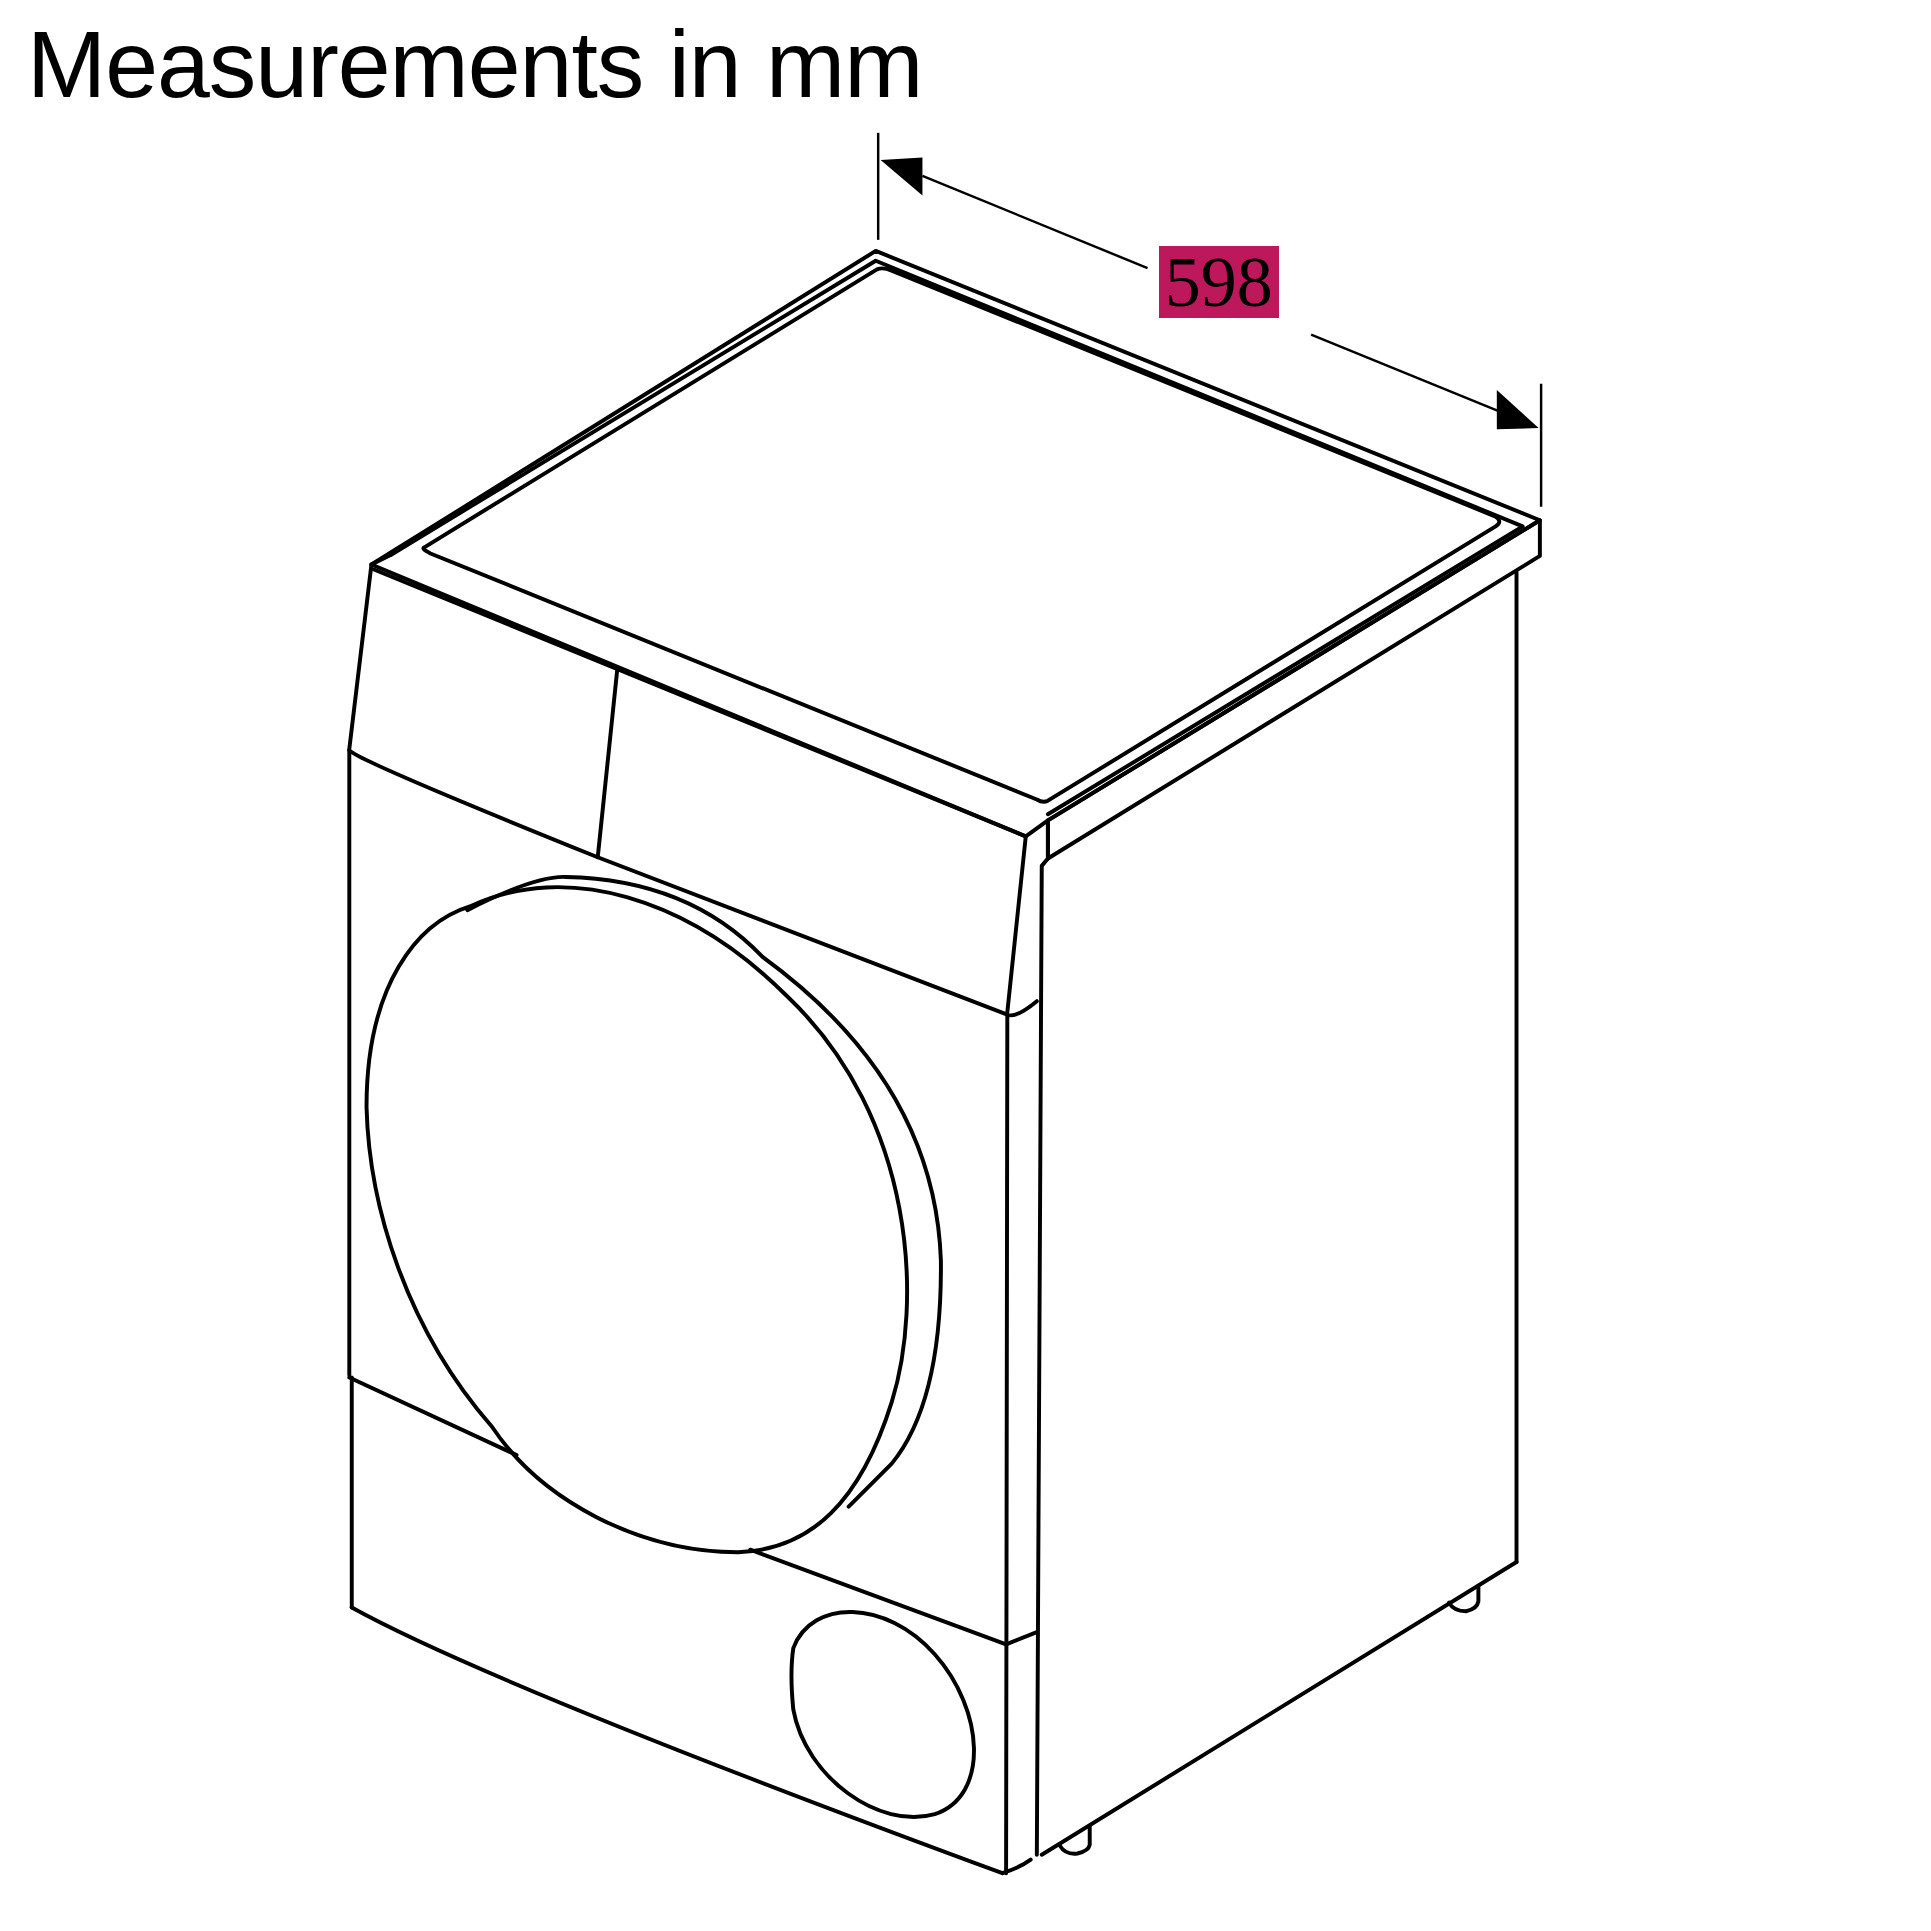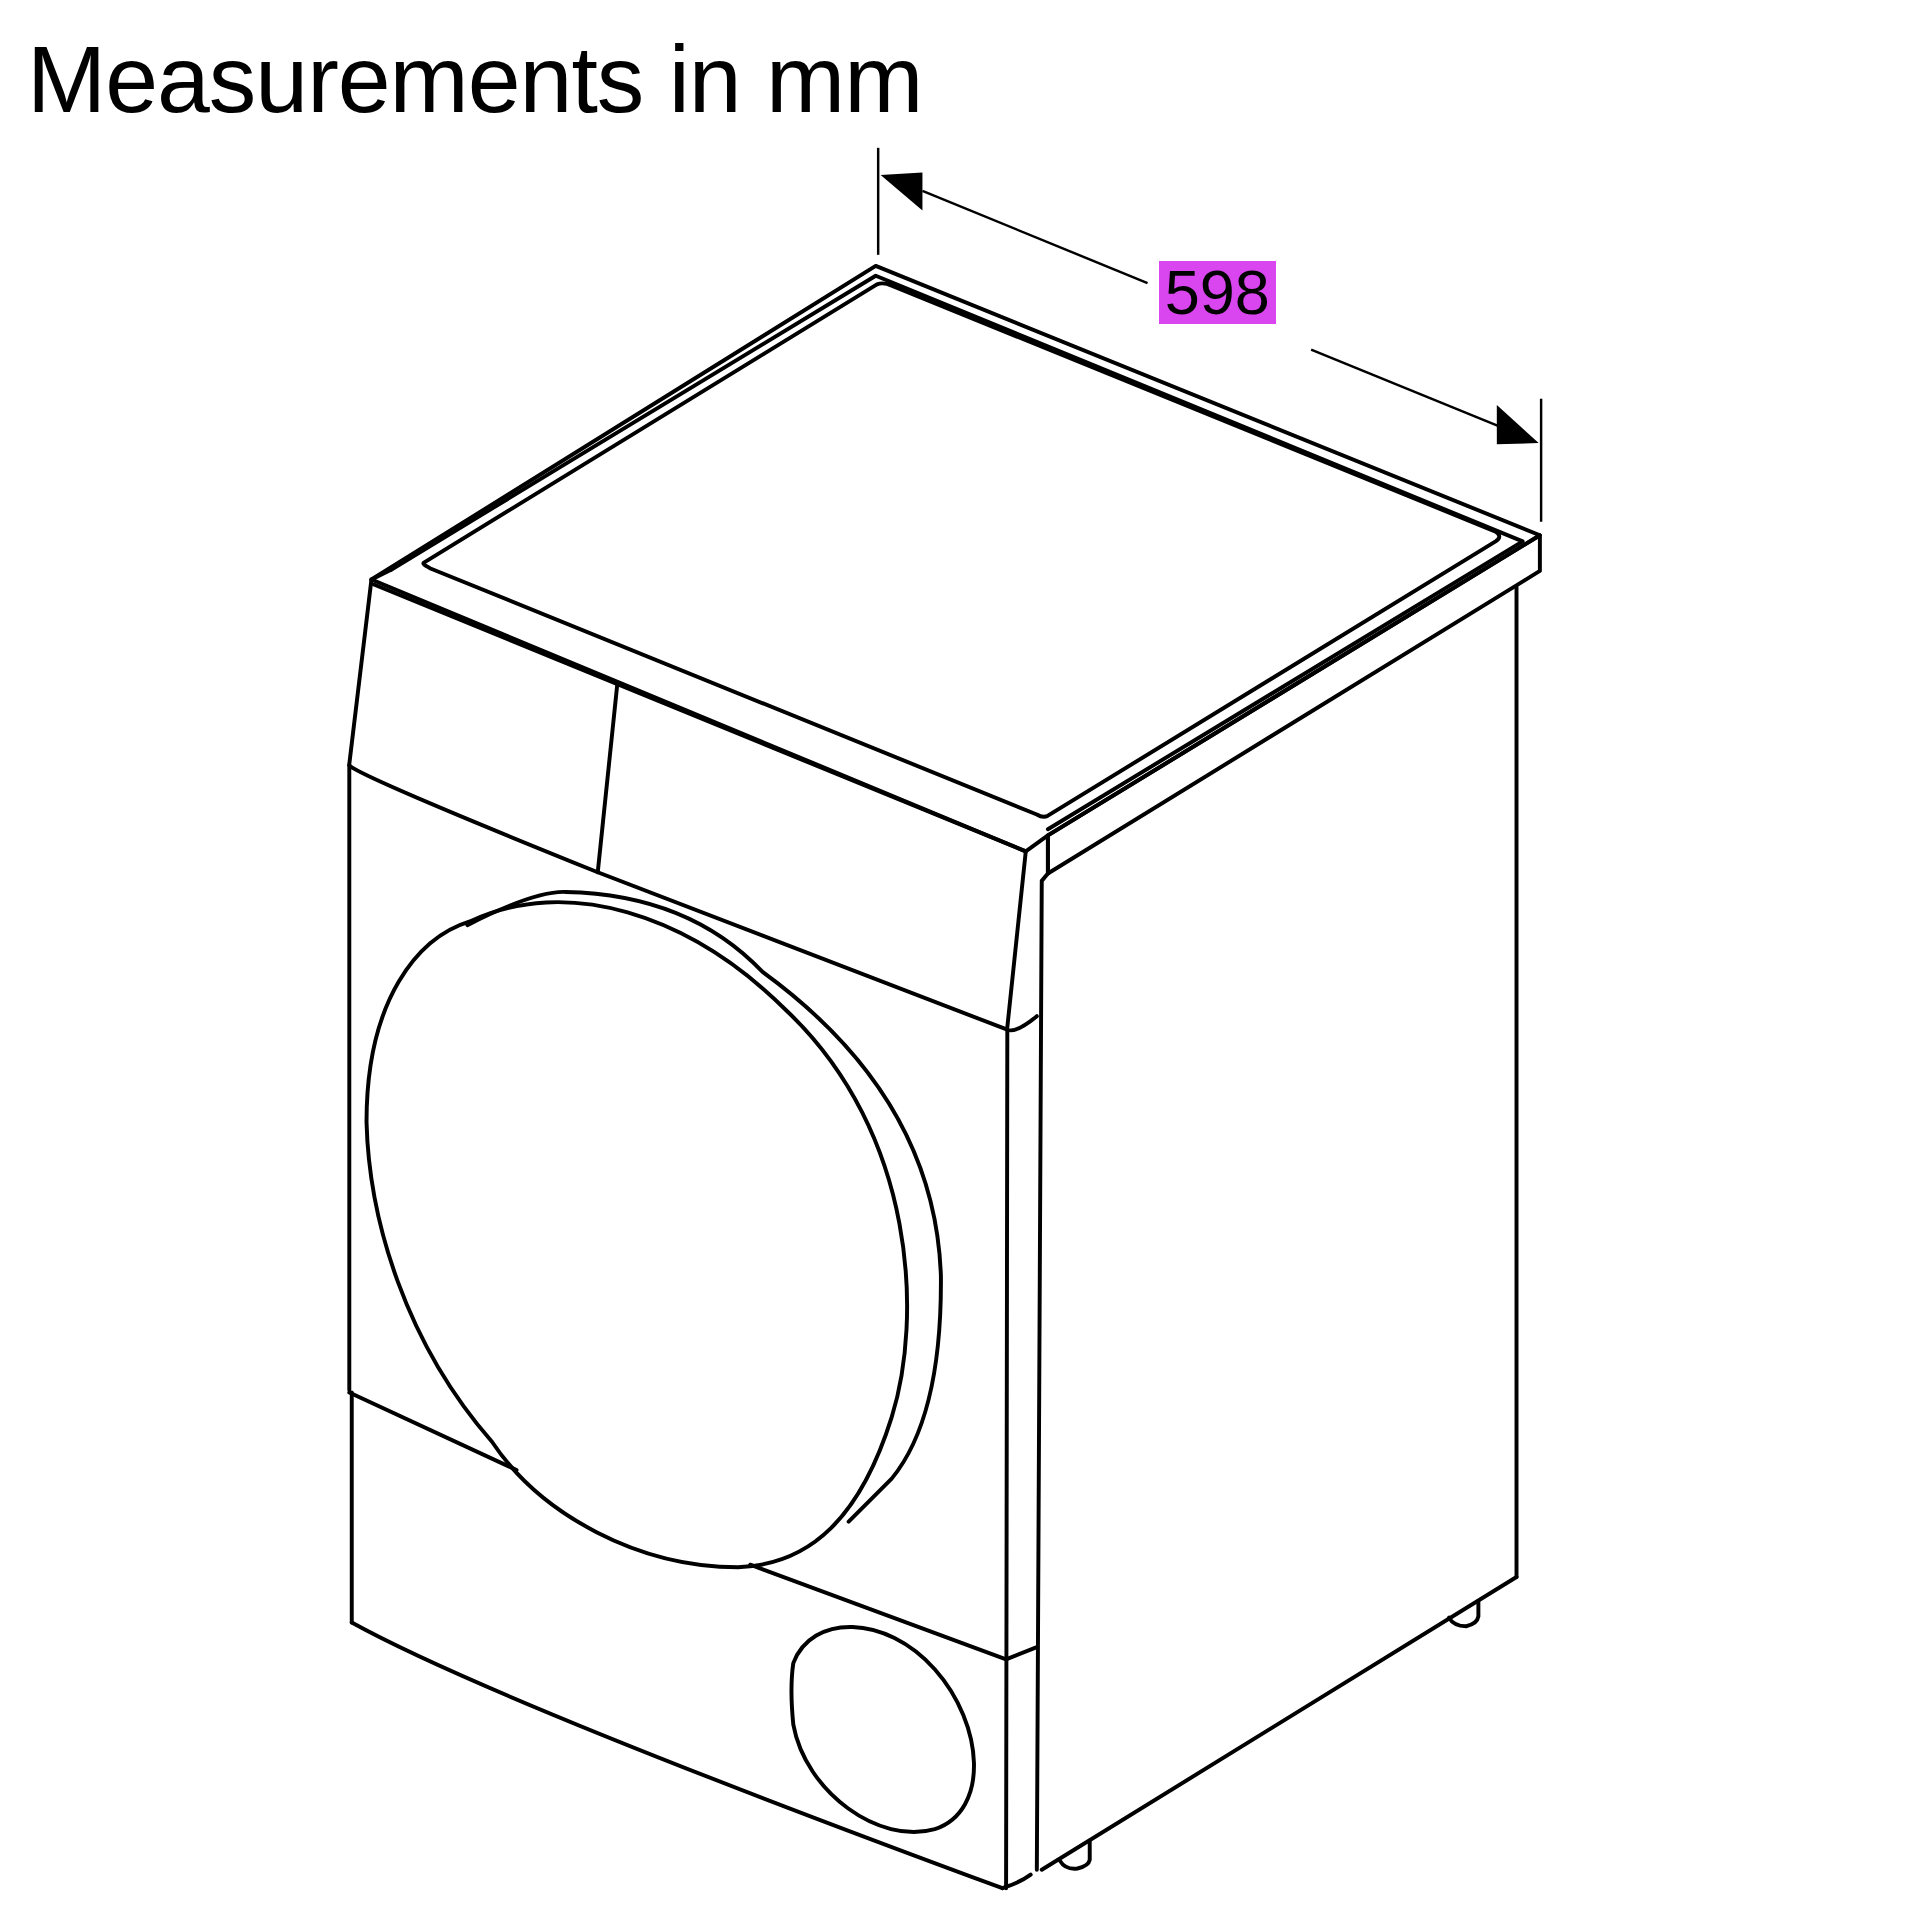--- a/index.html
+++ b/index.html
@@ -1,29 +1,29 @@
 <!DOCTYPE html>
 <html><head>
 <meta charset="utf-8">
 <style>
   html, body { margin: 0; padding: 0; background: #ffffff; }
   body { width: 1931px; height: 1931px; position: relative; overflow: hidden; }
-  .stage { position: absolute; left: 0; top: 15px; width: 1931px; height: 1818px; }
+  .stage { position: absolute; left: 0; top: 0; width: 1931px; height: 1818px; }
   svg { position: absolute; left: 0; top: 0; width: 1931px; height: 1931px; }
   .title {
     position: absolute; left: 27px; top: 17.4px;
     font-family: "Liberation Sans", sans-serif;
     font-size: 95px; color: #000; line-height: 1; letter-spacing: -1px;
     white-space: nowrap;
   }
   .dim-label {
     position: absolute; left: 1159px; top: 246px;
-    font-family: Liberation Sans, sans-serif;
-    font-size: 63px; color: #000; line-height: 1;
-    background: #d946ef; padding: 0 5.8px;
+    font-family: Liberation Serif, serif;
+    font-size: 72px; color: #000; line-height: 1;
+    background: #be185d; padding: 0 5.8px;
   }
   .ln { fill: none; stroke: #000; stroke-width: 3.2; stroke-linejoin: round; stroke-linecap: round; }
   .thin { fill: none; stroke: #000; stroke-width: 2; }
 </style>
 </head>
 <body>
 
 <div class="stage">
 
   <div class="title">Measurements in mm</div>

